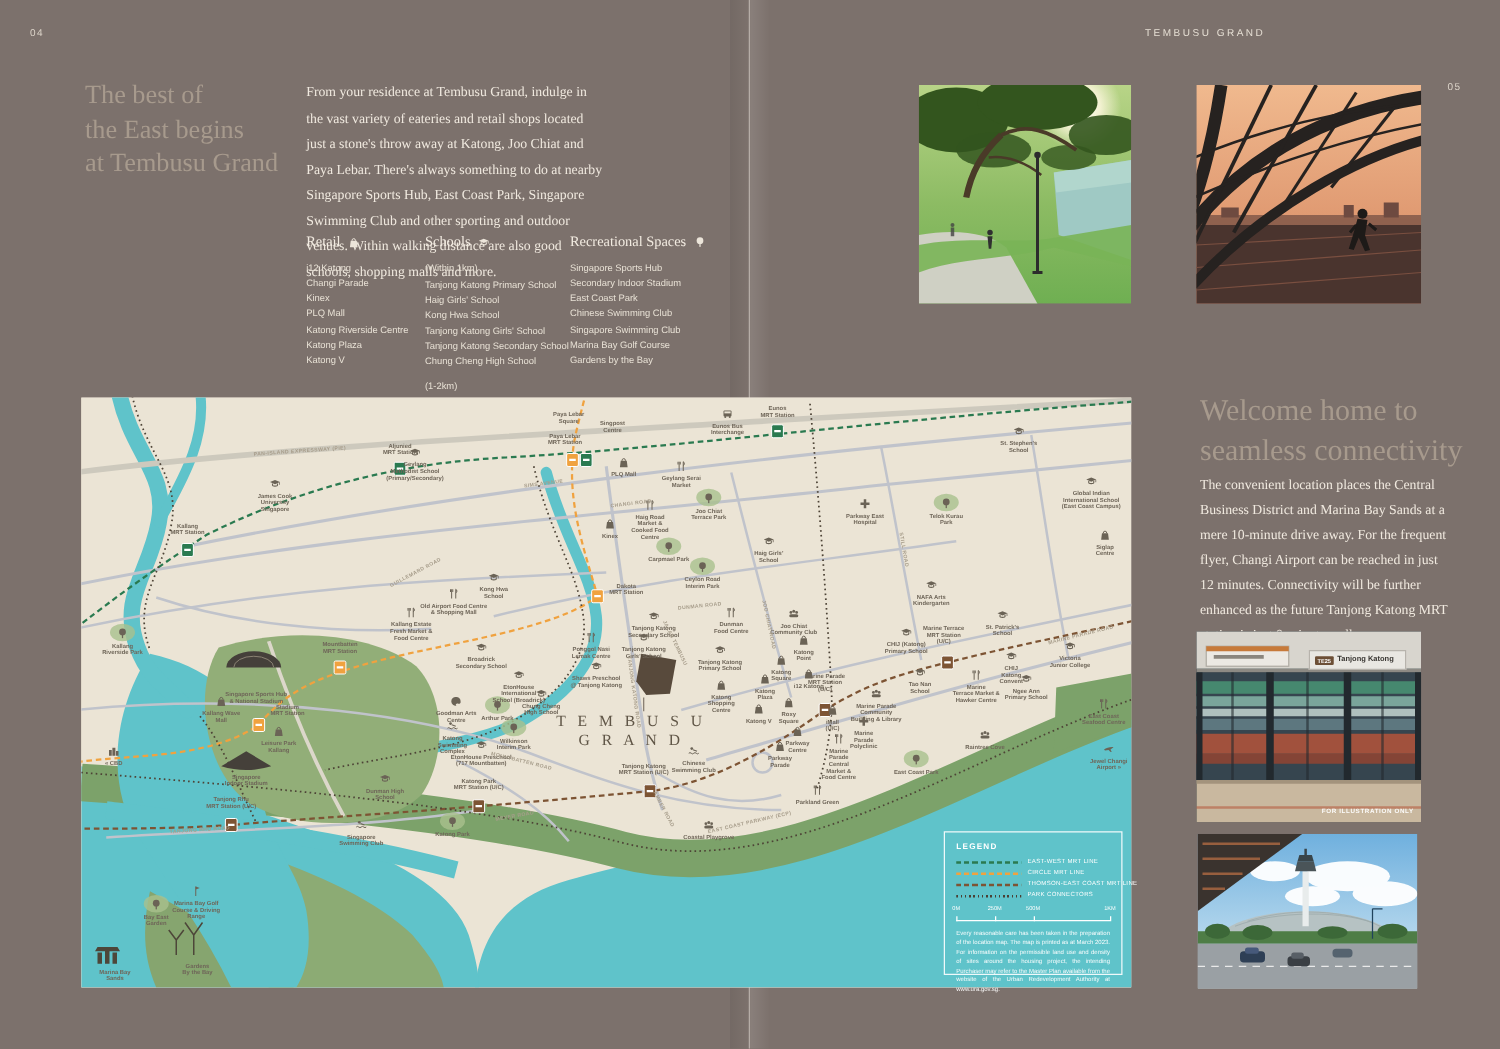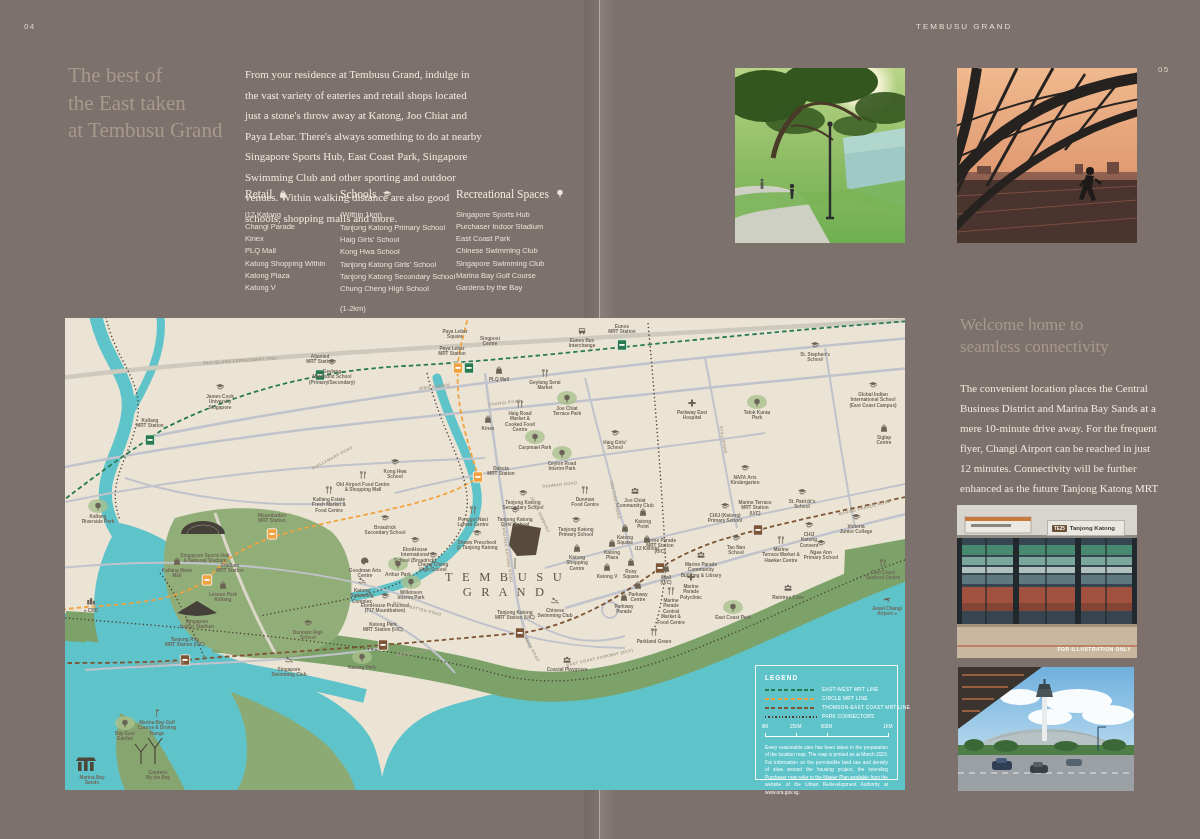--- a/index.html
+++ b/index.html
@@ -7,21 +7,21 @@
        font-family:"Liberation Sans",sans-serif;}
   .abs{position:absolute;}
   .fold{left:584px;top:0;width:32px;height:100%;
         background:linear-gradient(90deg,rgba(0,0,0,.07),rgba(0,0,0,0) 45%,rgba(255,255,255,.10) 52%,rgba(255,255,255,0));}
   .gutter{left:599px;top:0;width:1px;height:100%;background:rgba(243,238,230,.45);}
   .pagenum{top:22px;font-size:8px;letter-spacing:1.2px;color:#ddd5ca;}
   #pn-left{left:24px;} #pn-right{left:1158px;margin-top:43px;}
   .spread-header{left:916px;top:22px;font-size:8px;letter-spacing:2px;color:#e6dfd4;font-weight:400;}
   .big-heading{font-family:"Liberation Serif",serif;font-weight:400;color:#a79a8d;font-size:21px;line-height:1.32;}
   #heading-left{left:68px;top:62px;}
-  #heading-right{left:960px;top:314px;font-size:17px;}
+  #heading-right{left:960px;top:314px;font-size:24px;}
   .body-copy{font-family:"Liberation Serif",serif;color:#f0e9df;font-size:11px;line-height:1.87;}
   #intro{left:245px;top:64px;width:240px;}
   #conn-body{left:960px;top:378px;width:200px;line-height:1.82;}
   
   #amenity-columns{left:0;top:188px;width:480px;height:130px;}
   .amen-col{position:absolute;top:0;}
   .amen-col.c0{left:245px;width:95px;}
   .amen-col.c1{left:340px;width:118px;}
   .amen-col.c2{left:456px;width:125px;}
   .amen-title{display:flex;align-items:center;gap:6px;font-family:"Liberation Serif",serif;
@@ -123,39 +123,39 @@
 
 <div class="abs fold"></div>
 <div class="abs gutter"></div>
 
 <div class="abs pagenum" id="pn-left">04</div>
 <div class="abs spread-header">TEMBUSU GRAND</div>
 <div class="abs pagenum" id="pn-right">05</div>
 
 <div class="abs big-heading" id="heading-left">
     <div>The best of</div>
-    <div>the East taken</div>
+    <div>the East begins</div>
     <div>at Tembusu Grand</div>
   </div>
 <div class="abs body-copy" id="intro">From your residence at Tembusu Grand, indulge in the vast variety of eateries and retail shops located just a stone's throw away at Katong, Joo Chiat and Paya Lebar. There's always something to do at nearby Singapore Sports Hub, East Coast Park, Singapore Swimming Club and other sporting and outdoor venues. Within walking distance are also good schools, shopping malls and more.</div>
 
 <div class="abs" id="amenity-columns">
     <div class="amen-col c0">
       <div class="amen-title">
         <span>Retail</span>
         <svg>
           <use href="#i-bag"></use>
         </svg>
       </div>
       <div class="amen-group">
         <div>i12 Katong</div>
         <div>Changi Parade</div>
         <div>Kinex</div>
         <div>PLQ Mall</div>
-        <div>Katong Shopping Within</div>
+        <div>Katong Riverside Centre</div>
         <div>Katong Plaza</div>
         <div>Katong V</div>
       </div>
     </div>
     <div class="amen-col c1">
       <div class="amen-title">
         <span>Schools</span>
         <svg>
           <use href="#i-grad"></use>
         </svg>
@@ -178,21 +178,21 @@
     </div>
     <div class="amen-col c2">
       <div class="amen-title">
         <span>Recreational Spaces</span>
         <svg>
           <use href="#i-tree"></use>
         </svg>
       </div>
       <div class="amen-group">
         <div>Singapore Sports Hub</div>
-        <div>Purchaser Indoor Stadium</div>
+        <div>Secondary Indoor Stadium</div>
         <div>East Coast Park</div>
         <div>Chinese Swimming Club</div>
         <div>Singapore Swimming Club</div>
         <div>Marina Bay Golf Course</div>
         <div>Gardens by the Bay</div>
       </div>
     </div>
   </div>
 
 <div class="abs" id="map-wrap">

